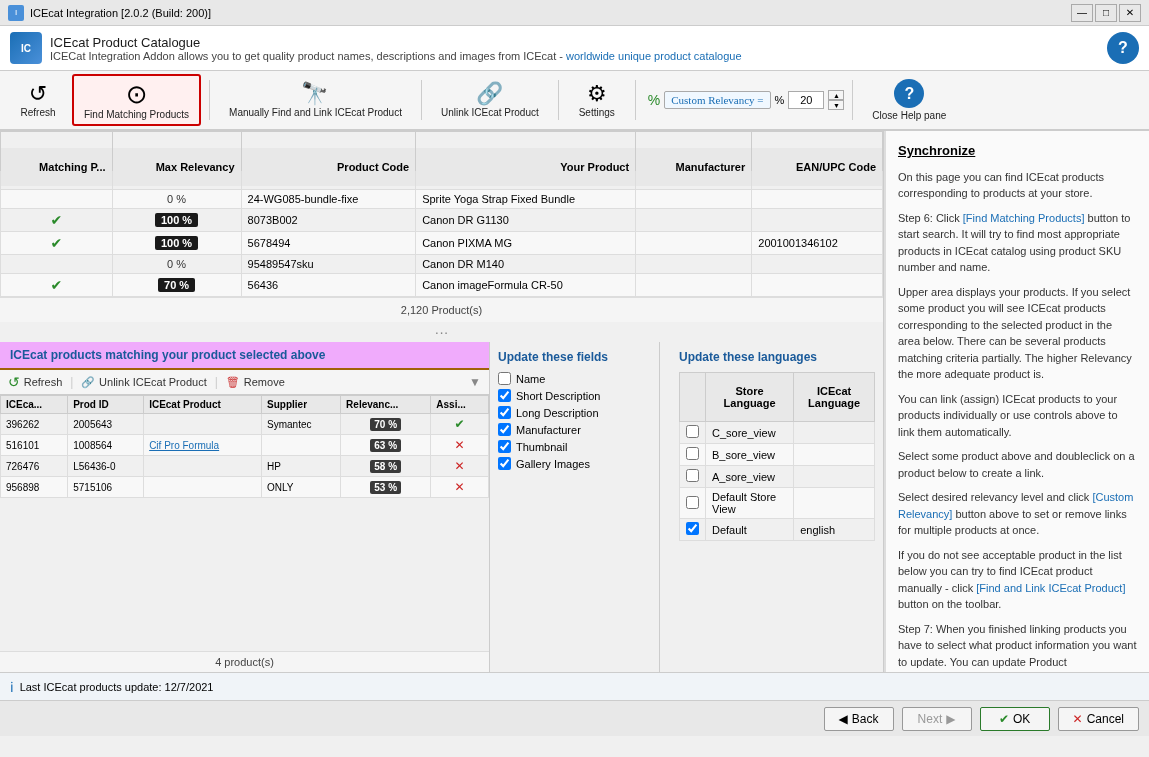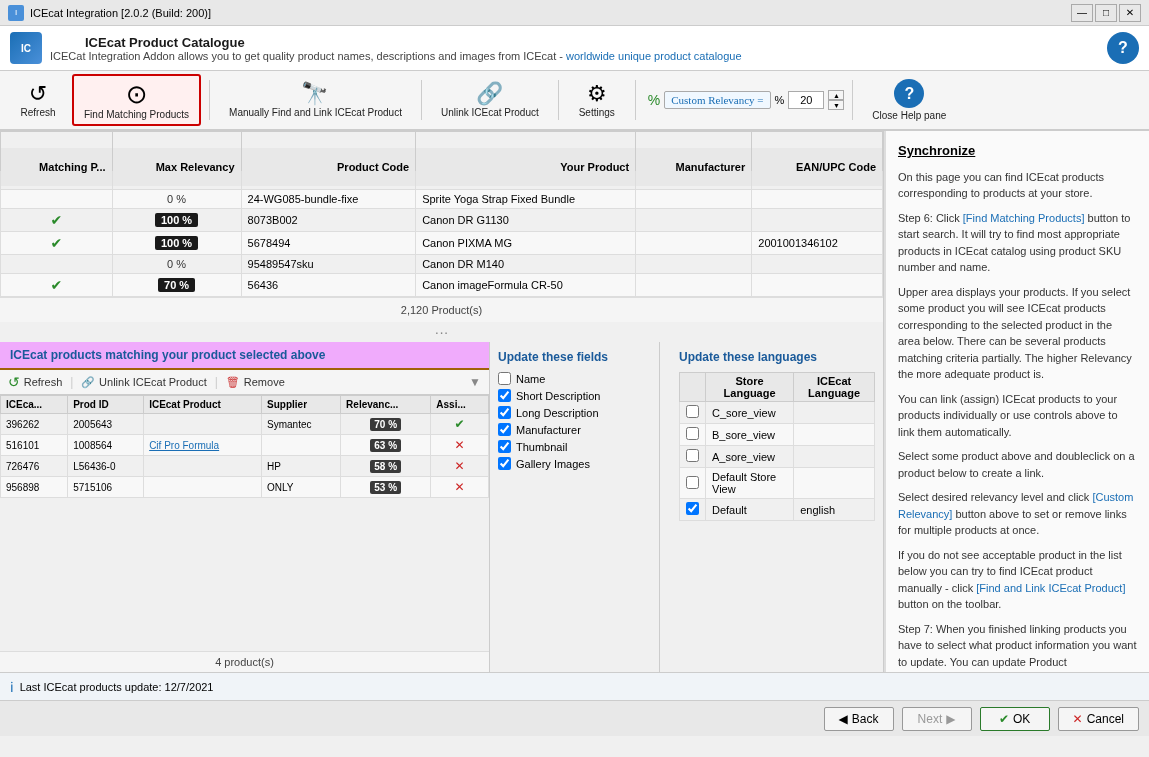--- a/index.html
+++ b/index.html
@@ -8,21 +8,21 @@
     
     .title-bar { background: #e8e8e8; border-bottom: 1px solid #ccc; display: flex; align-items: center; justify-content: space-between; padding: 4px 8px; height: 26px; }
     .title-bar-left { display: flex; align-items: center; gap: 6px; font-size: 11px; }
     .title-bar-icon { width: 16px; height: 16px; background: #4a90d9; border-radius: 2px; display: flex; align-items: center; justify-content: center; color: white; font-size: 8px; }
     .title-bar-controls { display: flex; gap: 2px; }
     .title-bar-btn { width: 22px; height: 18px; background: #e8e8e8; border: 1px solid #aaa; display: flex; align-items: center; justify-content: center; cursor: pointer; font-size: 10px; }
 
     
     .header-area { background: white; border-bottom: 1px solid #ccc; padding: 6px 10px; display: flex; align-items: center; gap: 8px; }
     .header-icon-inner { width: 32px; height: 32px; background: linear-gradient(135deg, #1a6eb5, #4a90d9); border-radius: 4px; display: flex; align-items: center; justify-content: center; color: white; font-weight: bold; font-size: 10px; }
-    .header-text h2 { font-size: 13px; font-weight: bold; color: #1a1a1a; margin-left: 35px; }
+    .header-text h2 { font-size: 13px; font-weight: normal; color: #1a1a1a; }
     .header-text p { font-size: 11px; color: #444; }
     .header-text a { color: #1a6eb5; text-decoration: none; }
     .help-btn { margin-left: auto; width: 32px; height: 32px; background: #1a6eb5; border-radius: 50%; display: flex; align-items: center; justify-content: center; color: white; font-weight: bold; font-size: 16px; cursor: pointer; }
 
     
     .toolbar { background: #f5f5f5; border-bottom: 2px solid #ccc; display: flex; align-items: center; padding: 4px 8px; gap: 4px; height: 60px; }
     .toolbar-btn { display: flex; flex-direction: column; align-items: center; justify-content: center; padding: 4px 10px; min-width: 60px; cursor: pointer; border: 1px solid transparent; border-radius: 3px; height: 52px; gap: 2px; }
     .toolbar-btn.active-highlighted { border: 2px solid #cc0000; background: #fff0f0; }
     .toolbar-btn-icon { font-size: 22px; line-height: 1; }
     .toolbar-btn-label { font-size: 10px; text-align: center; color: #222; }
@@ -67,21 +67,21 @@
 
     
     .update-panel { flex: 1; display: flex; gap: 11px; overflow: hidden; }
     .update-fields { flex: 0 0 170px; padding: 8px; border-right: 1px solid #ccc; }
     .update-fields h3 { font-size: 12px; font-weight: bold; color: #1a5a9a; margin-bottom: 8px; }
     .field-item { display: flex; align-items: center; gap: 5px; margin-bottom: 4px; font-size: 11px; }
     .field-item input[type=checkbox] { width: 13px; height: 13px; }
     .update-languages { flex: 1; padding: 8px; }
     .update-languages h3 { font-size: 12px; font-weight: bold; color: #1a5a9a; margin-bottom: 8px; }
     .lang-table { width: 100%; border-collapse: collapse; }
-    .lang-table th { background: #e8e8e8; border: 1px solid #ccc; padding: 2px 6px; font-size: 11px; font-weight: bold; }
+    .lang-table th { background: #e8e8e8; border: 1px solid #ccc; padding: 12px 6px; font-size: 11px; font-weight: bold; }
     .lang-table td { border: 1px solid #ddd; padding: 3px 6px; font-size: 11px; }
     .lang-table tr:nth-child(even) { background: #f8f8f8; }
     .lang-checkbox { width: 13px; height: 13px; }
 
     
     .help-panel { width: 265px; background: #fafafa; border-left: 2px solid #ddd; padding: 10px 12px; overflow-y: auto; font-size: 11px; line-height: 1.5; }
     .help-panel h3 { font-size: 13px; font-weight: bold; text-decoration: underline; margin-bottom: 8px; color: #000; }
     .help-panel p { margin-bottom: 8px; color: #333; }
     .help-panel a { color: #1a6eb5; text-decoration: none; }
 

